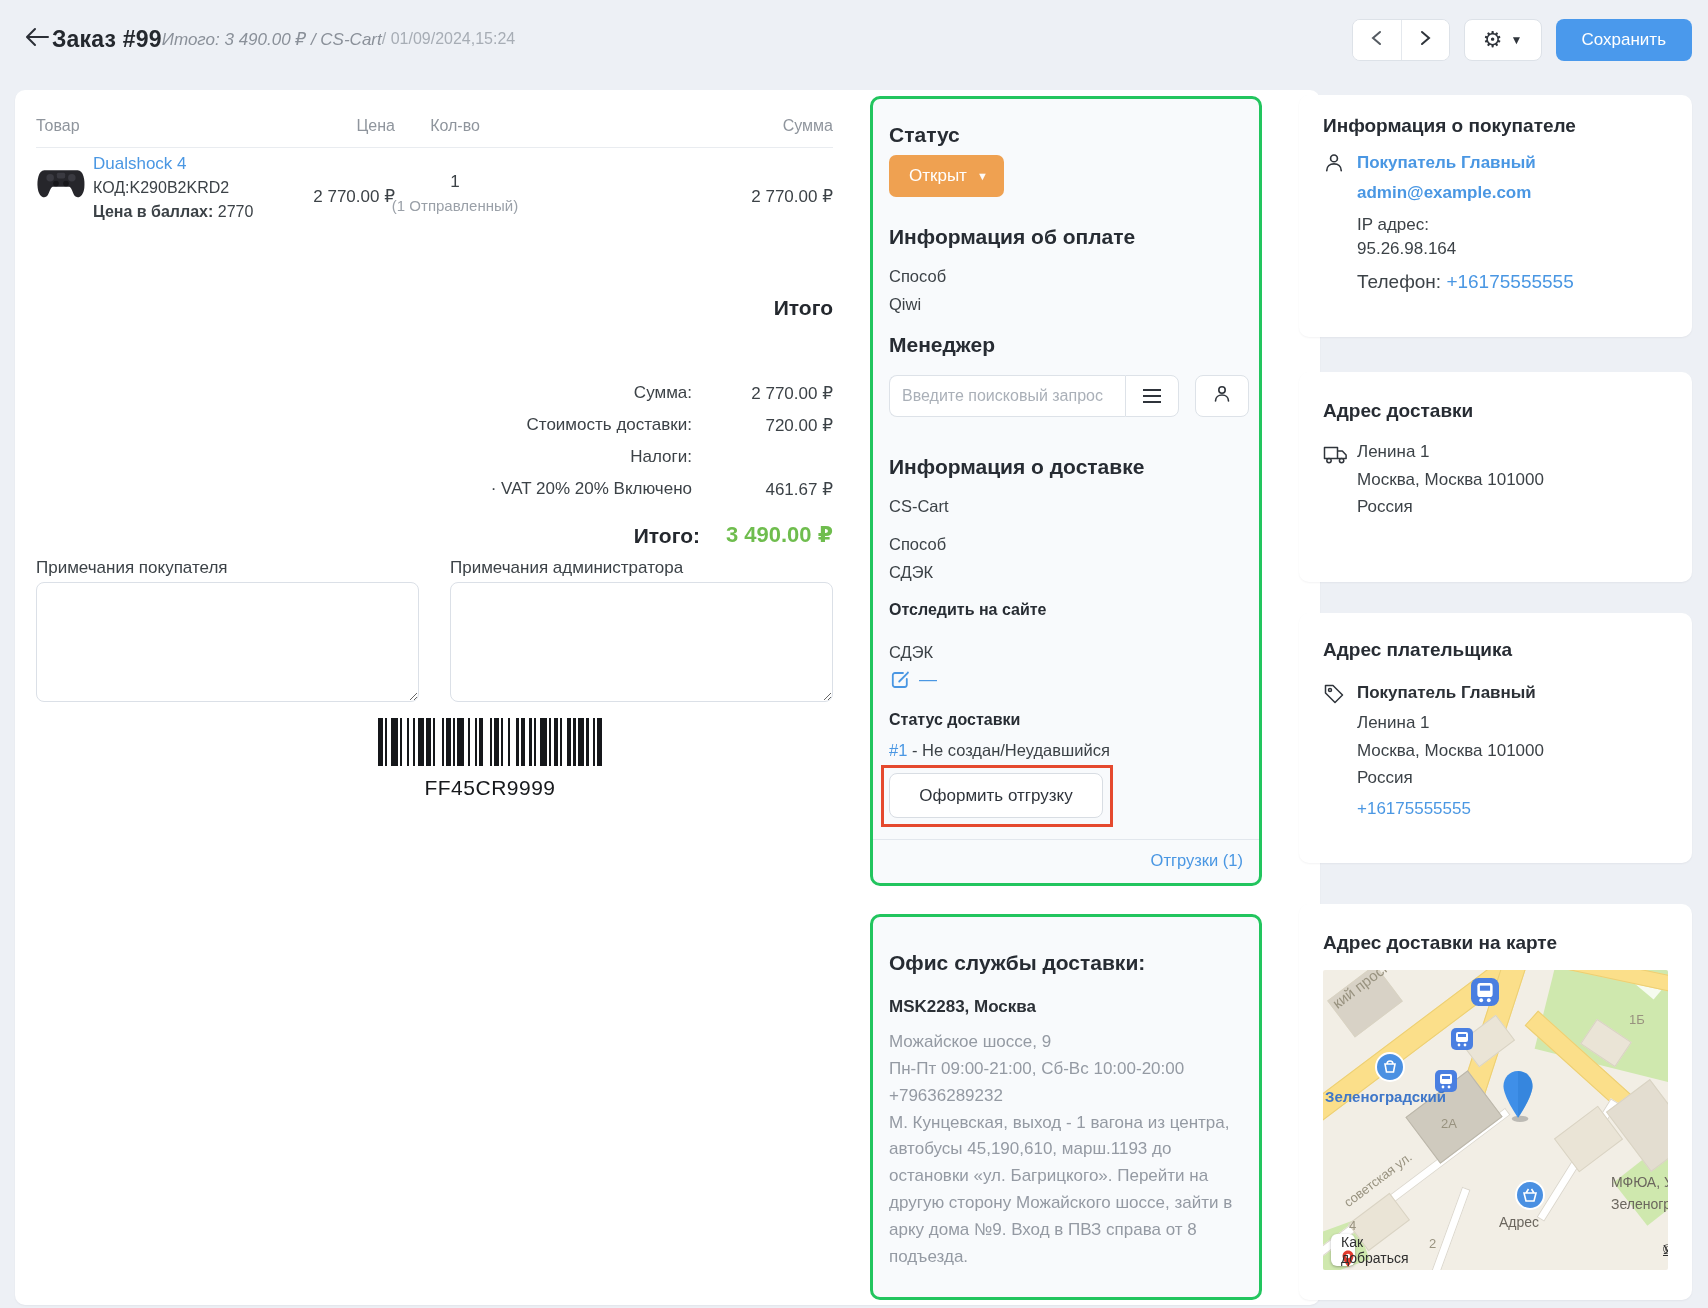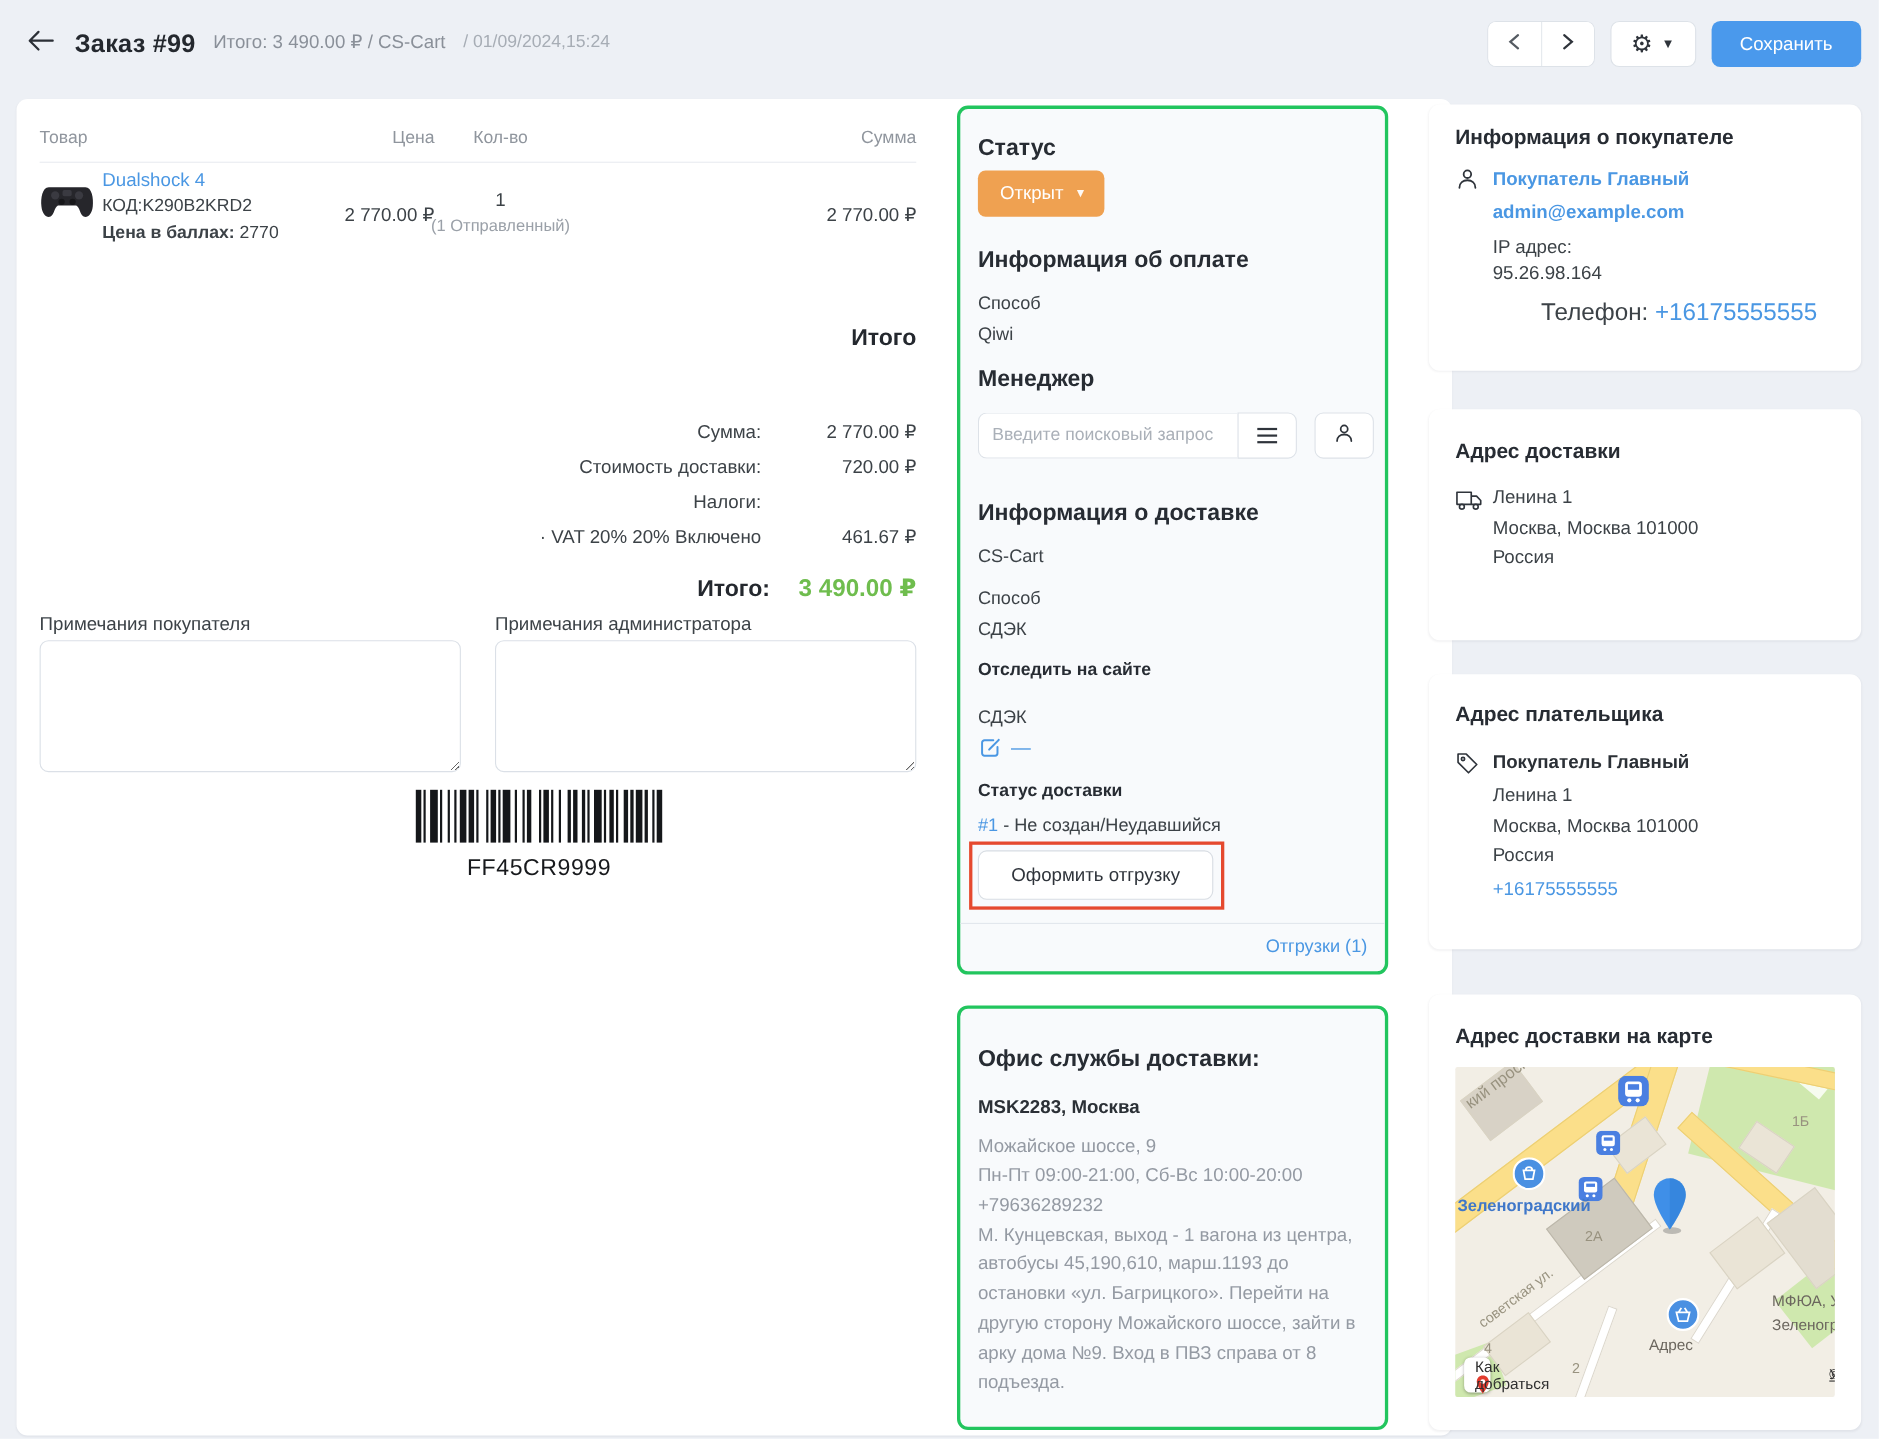--- a/index.html
+++ b/index.html
@@ -3,24 +3,24 @@
 <meta charset="utf-8">
 <title>Заказ #99</title>
 <style>
   * { margin:0; padding:0; box-sizing:border-box; }
   html,body { width:1708px; height:1308px; }
   body { font-family:"Liberation Sans","DejaVu Sans",sans-serif; background:#edf0f5; color:#3c4247; overflow:hidden; }
   .page { position:relative; width:1708px; height:1308px; }
 
   
   .topbar { position:absolute; left:0; top:0; width:1708px; height:78px; }
-  .topbar-left { position:absolute; left:22px; top:0; height:78px; display:flex; align-items:center; gap:16px; }
+  .topbar-left { position:absolute; left:22px; top:0; height:78px; display:flex; align-items:center; }
   .back { width:30px; height:30px; display:flex; align-items:center; justify-content:center; cursor:pointer; }
   .order-title { font-size:23px; font-weight:bold; color:#24282e; letter-spacing:.2px; }
-  .order-sub { font-size:17px; color:#8a9099; }
+  .order-sub { font-size:17px; color:#8a9099;font-style:italic; }
   .order-date { font-size:16px; color:#a7adb5; }
   .topbar-right { position:absolute; right:16px; top:19px; display:flex; align-items:center; gap:14px; }
   .navgroup { display:flex; background:#fff; border:1px solid #dde2e8; border-radius:8px; overflow:hidden; }
   .navbtn { width:48px; height:40px; display:flex; align-items:center; justify-content:center; background:#fff; cursor:pointer; }
   .navbtn + .navbtn { border-left:1px solid #e4e8ed; }
   .gearbtn { width:78px; height:42px; background:#fff; border:1px solid #dde2e8; border-radius:8px; display:flex; align-items:center; justify-content:center; gap:8px; cursor:pointer; }
   .gear-glyph { font-size:22px; color:#2f343b; line-height:1; }
   .caret { font-size:12px; color:#2f343b; }
   .savebtn { height:42px; padding:0 26px; background:#4a99ec; border:none; border-radius:8px; color:#fff; font-size:17px; font-family:inherit; cursor:pointer; }
 
@@ -231,21 +231,21 @@
     <span class="icon-abs" style="left:24px;top:57px;">
       <svg width="22" height="22" viewBox="0 0 20 20" fill="none" stroke="#2f343b" stroke-width="1.5">
           <circle cx="10" cy="5.8" r="3.1"></circle>
           <path d="M3.4 17 c0-4 3-6.2 6.6-6.2 s6.6 2.2 6.6 6.2" stroke-linecap="round"></path>
         </svg>
     </span>
     <span class="bluebold" style="position:absolute;left:58px;top:58px;font-size:17px;cursor:pointer;">Покупатель Главный</span>
     <span class="bluebold" style="position:absolute;left:58px;top:88px;font-size:17px;cursor:pointer;">admin@example.com</span>
     <span style="position:absolute;left:58px;top:120px;font-size:17px;color:#3c4247;">IP адрес:</span>
     <span style="position:absolute;left:58px;top:144px;font-size:17px;color:#3c4247;">95.26.98.164</span>
-    <span style="position:absolute;left:58px;top:176px;font-size:22px;color:#3c4247;margin-left:44px;"><span>Телефон:</span> <span class="link">+16175555555</span></span>
+    <span style="position:absolute;left:58px;top:176px;font-size:19px;color:#3c4247;"><span>Телефон:</span> <span class="link">+16175555555</span></span>
   </div>
 
   <div class="card" style="left:1299px;top:372px;width:393px;height:210px;">
     <span class="rc-head" style="top:28px;">Адрес доставки</span>
     <span class="icon-abs" style="left:24px;top:72px;">
       <svg width="26" height="22" viewBox="0 0 26 22" fill="none" stroke="#2f343b" stroke-width="1.5" stroke-linejoin="round">
           <path d="M1.5 3.5 h13 v11 h-13 z"></path>
           <path d="M14.5 7 h4.8 l3.8 4 v3.5 h-8.6"></path>
           <circle cx="6" cy="16.6" r="2.2"></circle>
           <circle cx="18.6" cy="16.6" r="2.2"></circle>

